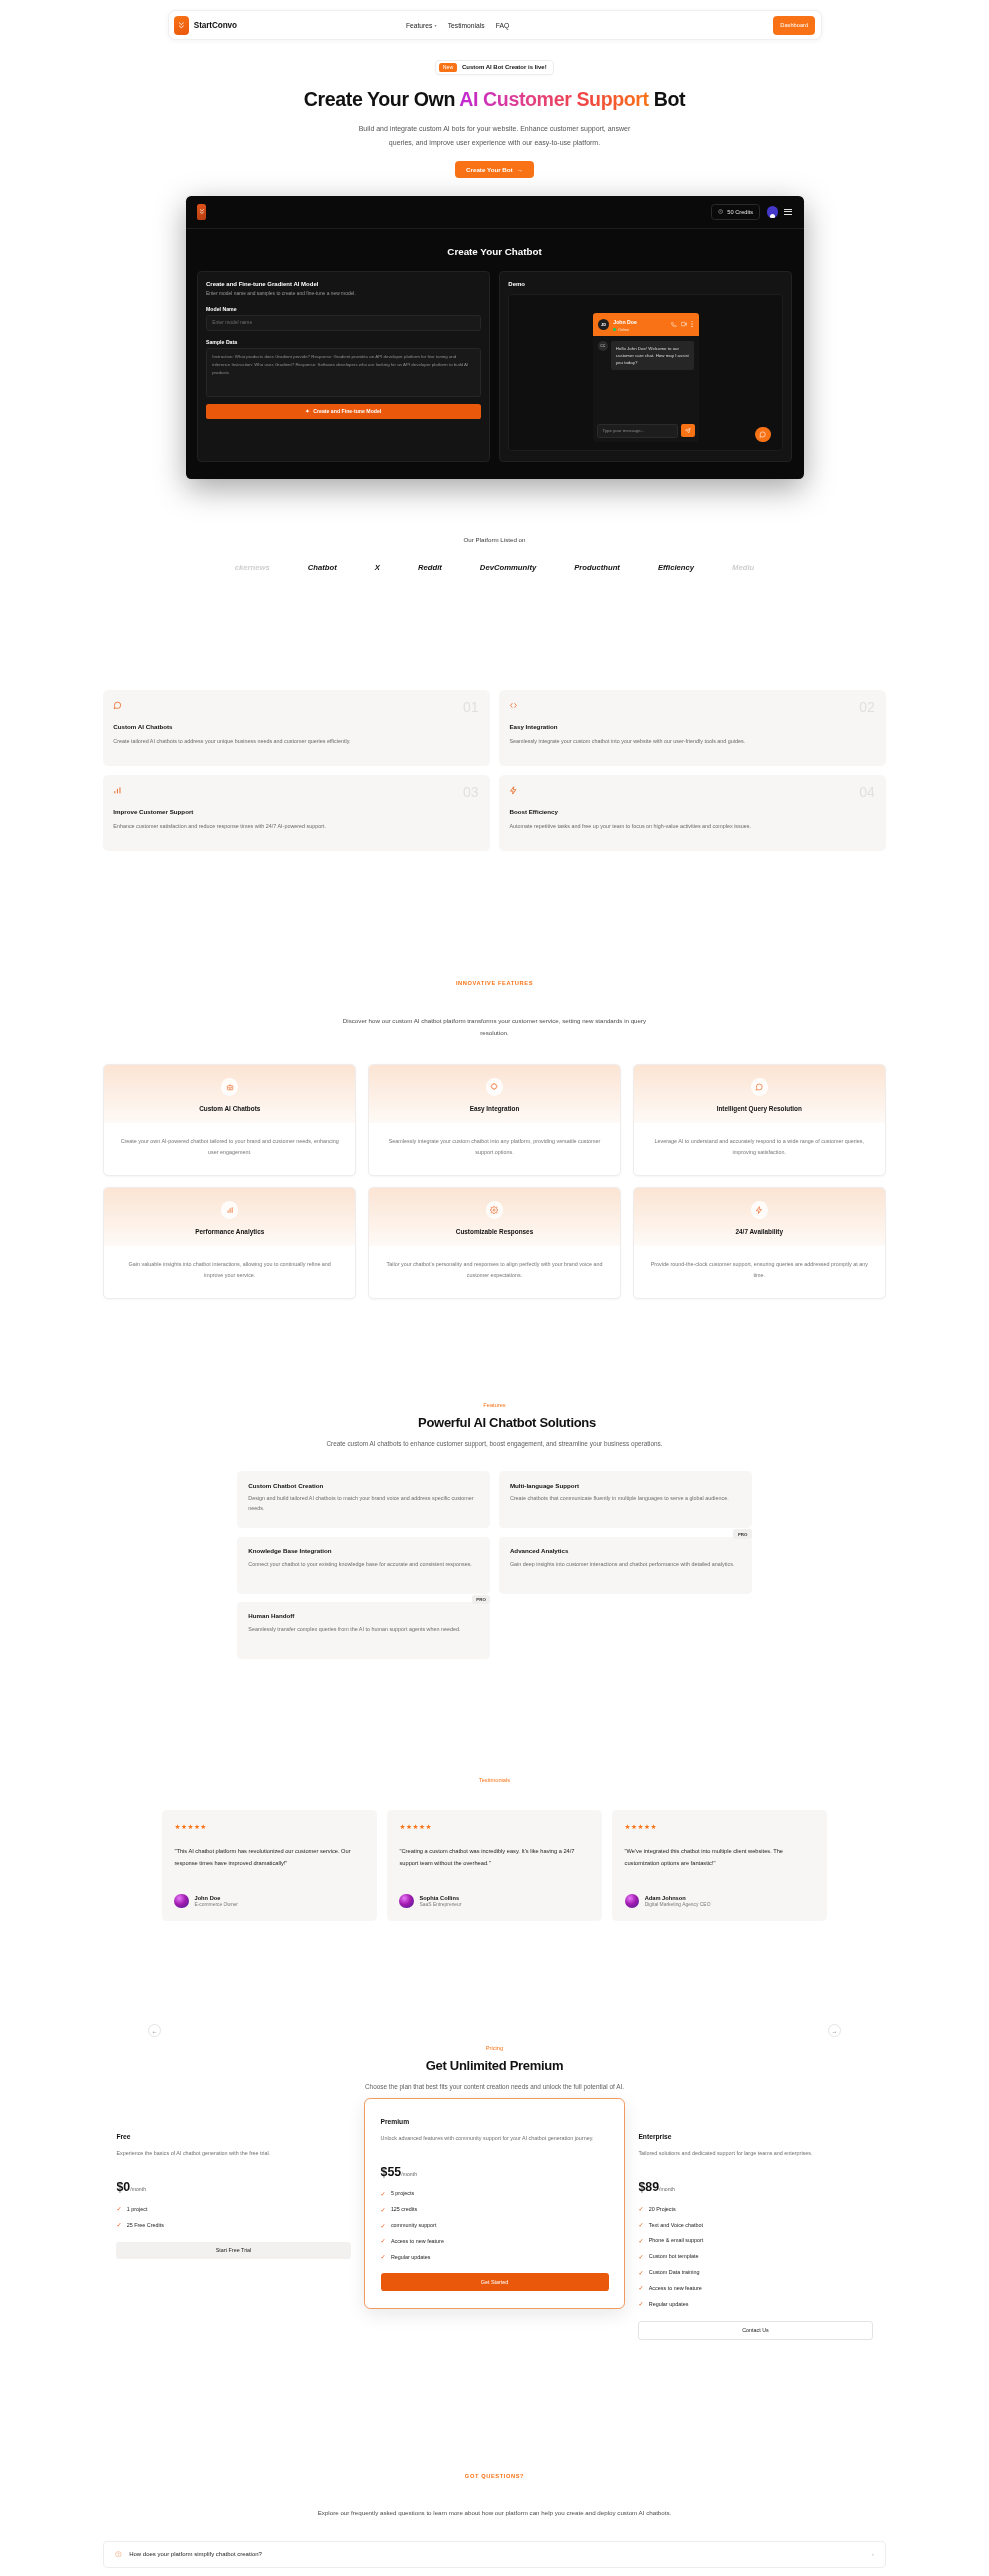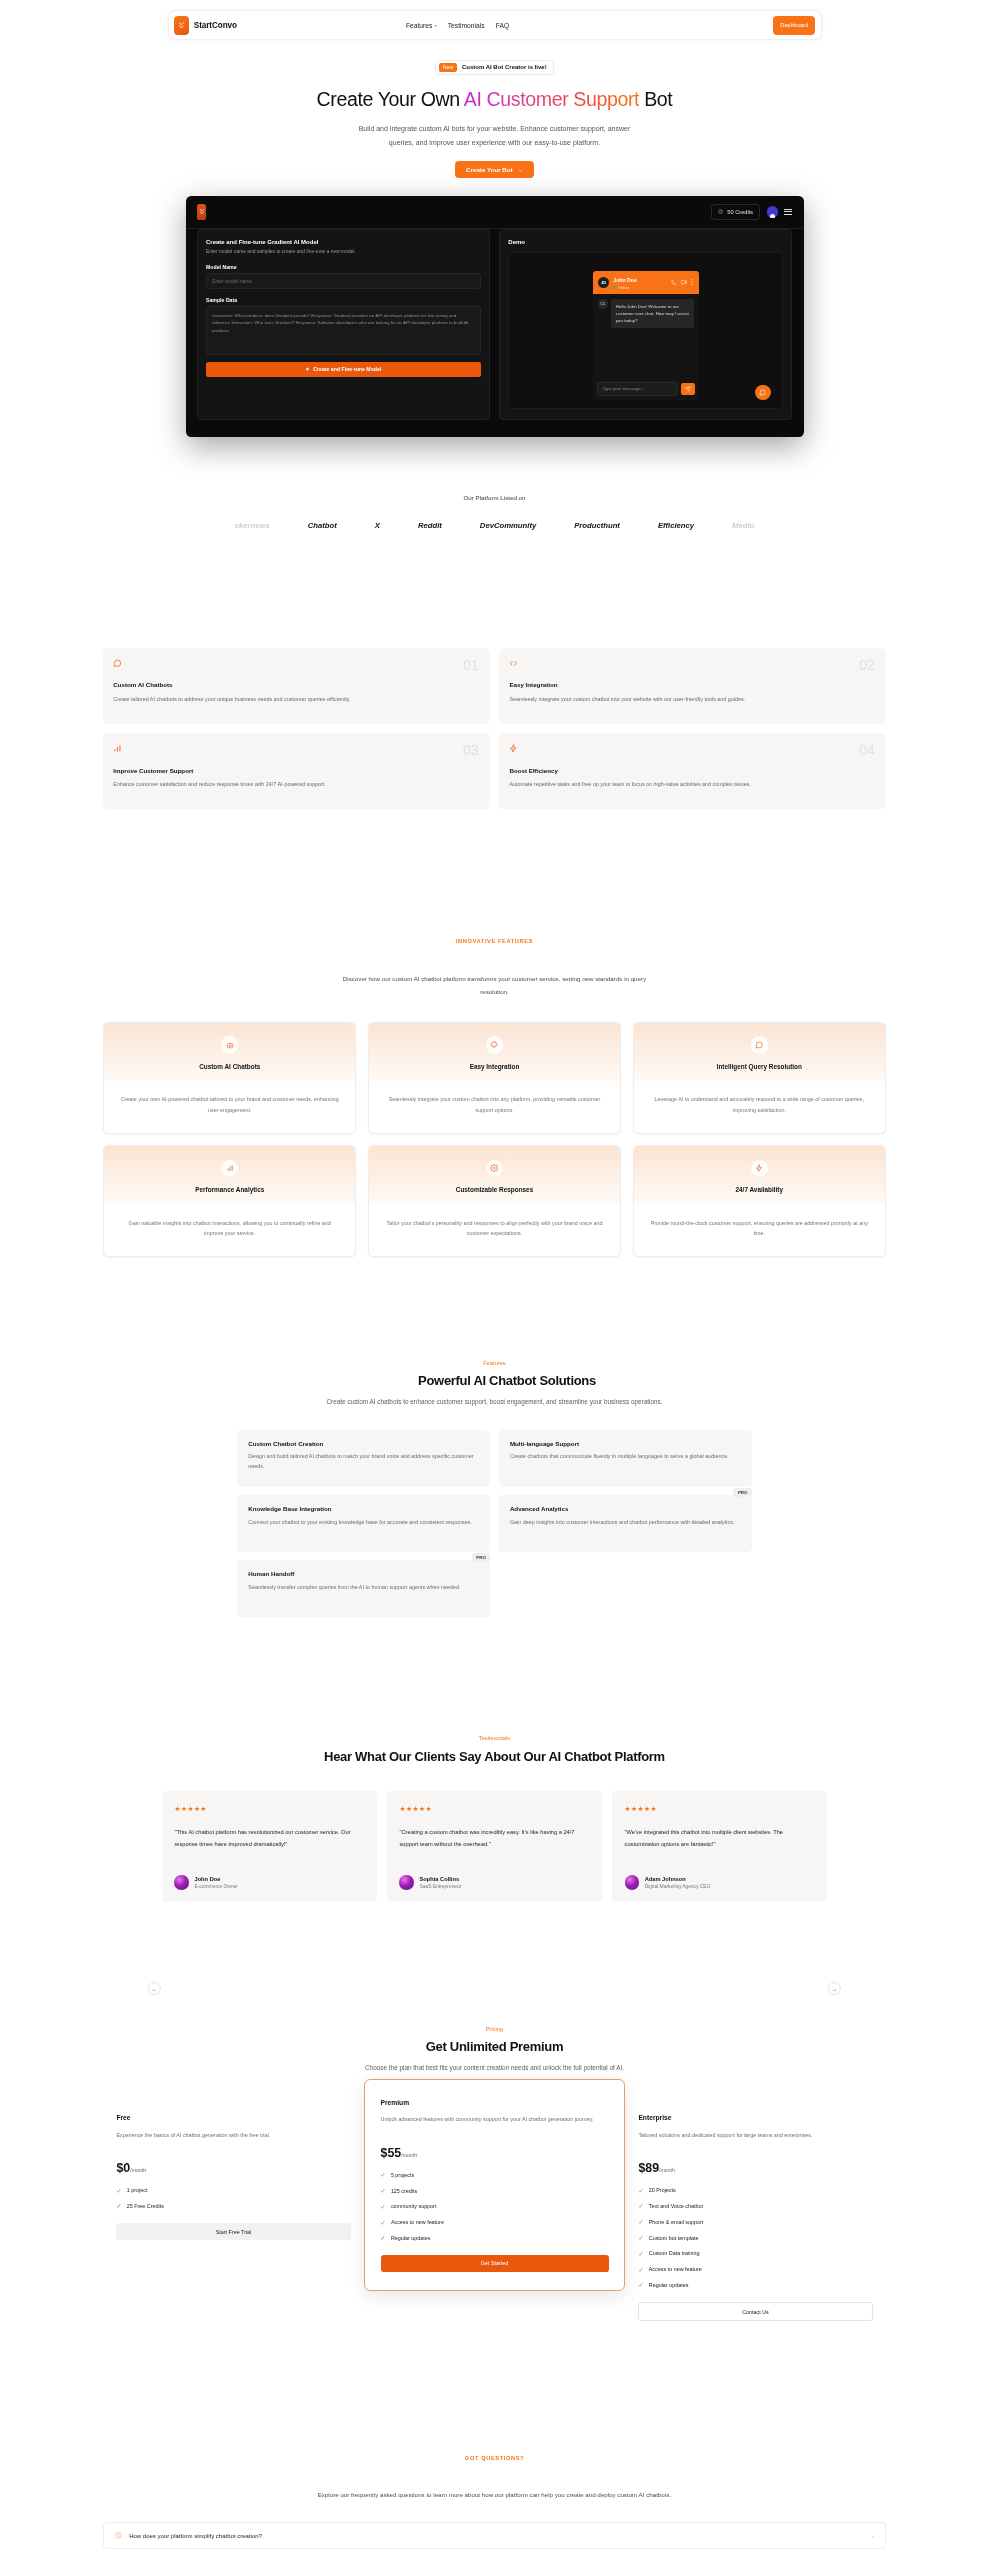--- a/index.html
+++ b/index.html
@@ -41,21 +41,21 @@
 
   
   .hero { text-align: center; padding-top: 19.6px; position: relative; }
   .badge {
     display: inline-flex; align-items: center; gap: 4.6px;
     border: 0.5px solid #ececec; border-radius: 4.6px; padding: 2.1px 6.2px 2.1px 2.6px;
     background: #fff; box-shadow: 0 0.5px 2.1px rgba(0,0,0,.04);
   }
   .badge-new { background: #f97316; color: #fff; font-size: 5.2px; padding: 1.5px 4.1px; border-radius: 2.6px; }
   .badge-txt { font-size: 6px; font-weight: 600; color: #111; }
-  .hero-h1 { font-size: 19.6px; font-weight: normal; margin-top: 13.4px; letter-spacing: -0.4px; }
+  .hero-h1 { font-size: 19.6px; font-weight: bold; margin-top: 13.4px; letter-spacing: -0.4px; }
   .grad-txt {
     background: linear-gradient(90deg,#c026d3 0%,#e0418a 35%,#ef4444 65%,#f97316 100%);
     -webkit-background-clip: text; background-clip: text; color: transparent;
   }
   .hero-sub { margin: 10.3px auto 0; width: 289px; font-size: 7px; line-height: 2.0; color: #555; }
   .hero-btn {
     margin-top: 11.3px; background: #f97316; color: #fff; border: none;
     font-size: 6.2px; font-weight: bold; padding: 5.2px 11.3px; border-radius: 4.1px; cursor: pointer;
     display: inline-flex; align-items: center; gap: 4.1px;
   }
@@ -312,20 +312,21 @@
           <span class="avatar-dot">
               <i></i>
             </span>
           <span class="burger">
               <span></span>
               <span></span>
               <span></span>
             </span>
         </div>
       </div>
+      <div class="mock-title">Create Your Chatbot</div>
       <div class="mock-cols">
         <div class="mock-card">
           <div class="mc-h">Create and Fine-tune Gradient AI Model</div>
           <div class="mc-p">Enter model name and samples to create and fine-tune a new model.</div>
           <div class="mc-label">Model Name</div>
           <div class="mc-input">Enter model name</div>
           <div class="mc-label">Sample Data</div>
           <div class="mc-textarea">Instruction: What products does Gradient provide? Response: Gradient provides an API developer platform for fine tuning and inference     Instruction: Who uses Gradient? Response: Software developers who are looking for an API developer platform to build AI products</div>
           <button class="mc-btn">
             <span>✦</span>
@@ -561,21 +562,20 @@
       <div class="sol-card">
         <span class="pro-tag">PRO</span>
         <div class="sol-t">Human Handoff</div>
         <div class="sol-d">Seamlessly transfer complex queries from the AI to human support agents when needed.</div>
       </div>
     </div>
   </div>
 
   <div class="testi">
     <div class="eyebrow">Testimonials</div>
-    <div class="testi-h2">Hear What Our Clients Say About Our AI Chatbot Platform</div>
     <button class="arrow-btn arrow-l">←</button>
     <button class="arrow-btn arrow-r">→</button>
     <div class="testi-row">
       <div class="testi-card">
         <div class="stars">★★★★★</div>
         <div class="testi-q">"This AI chatbot platform has revolutionized our customer service. Our response times have improved dramatically!"</div>
         <div class="testi-person">
           <span class="testi-av"></span>
           <span>
             <div class="testi-name">John Doe</div>

